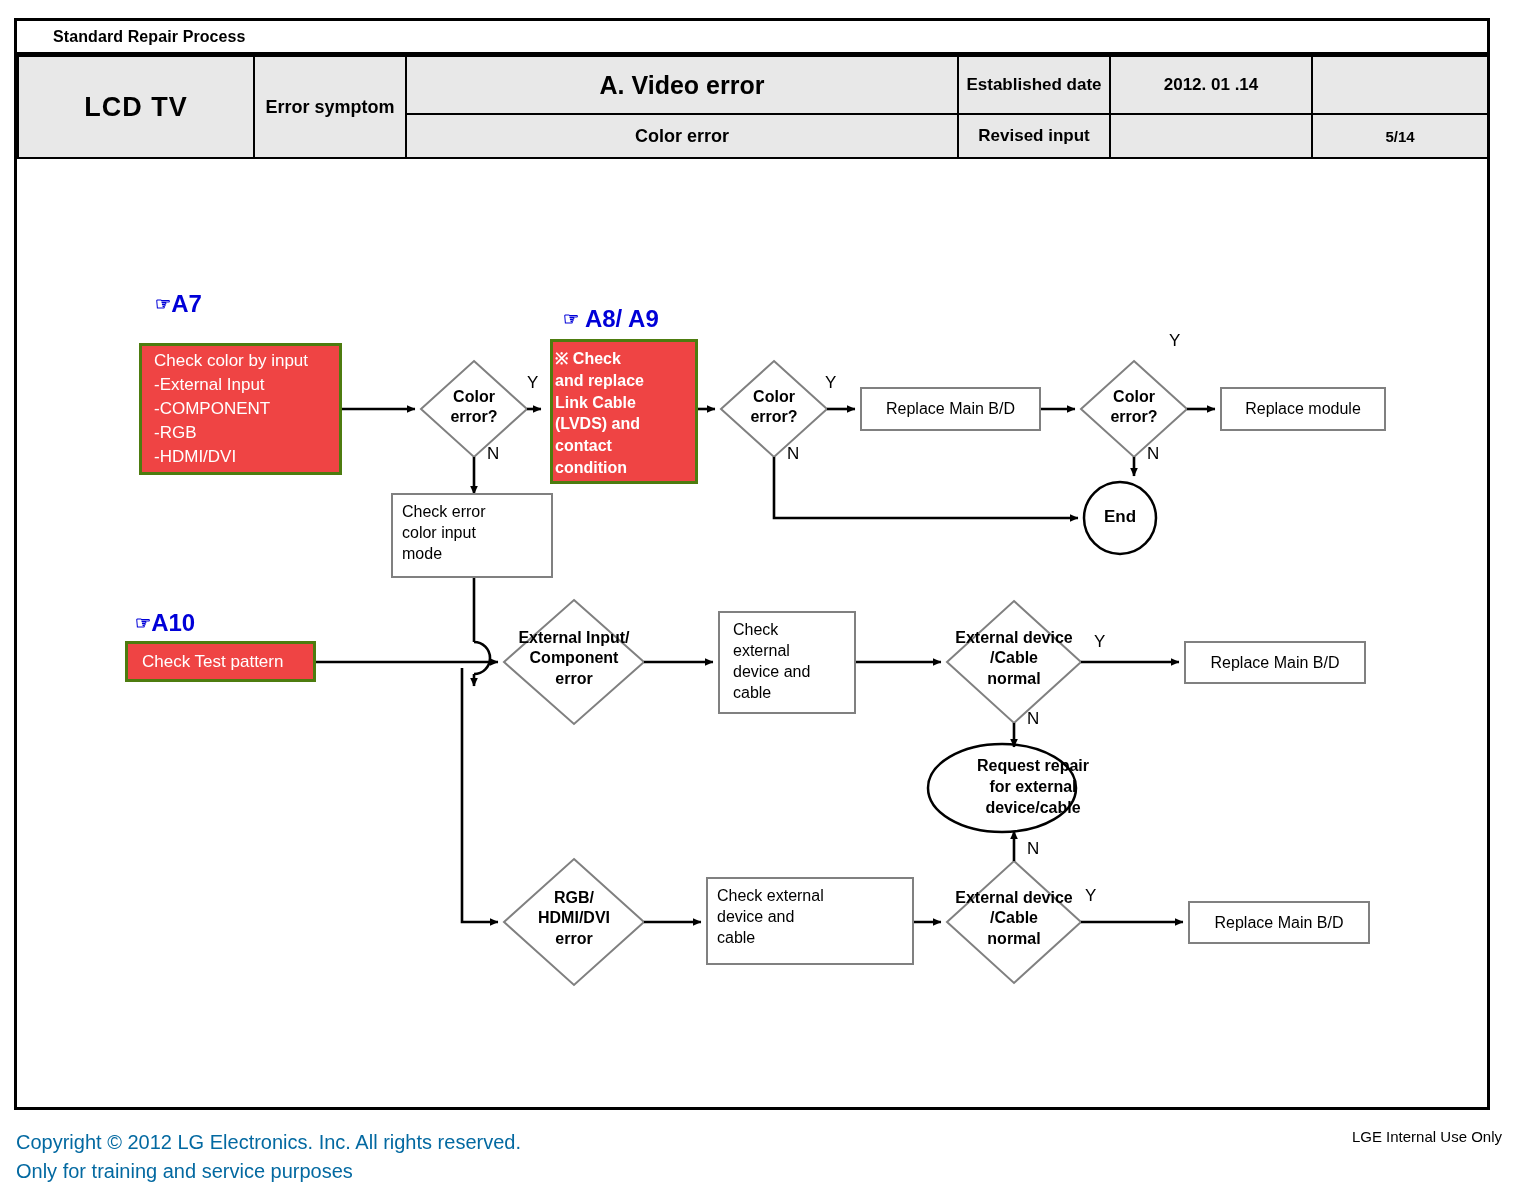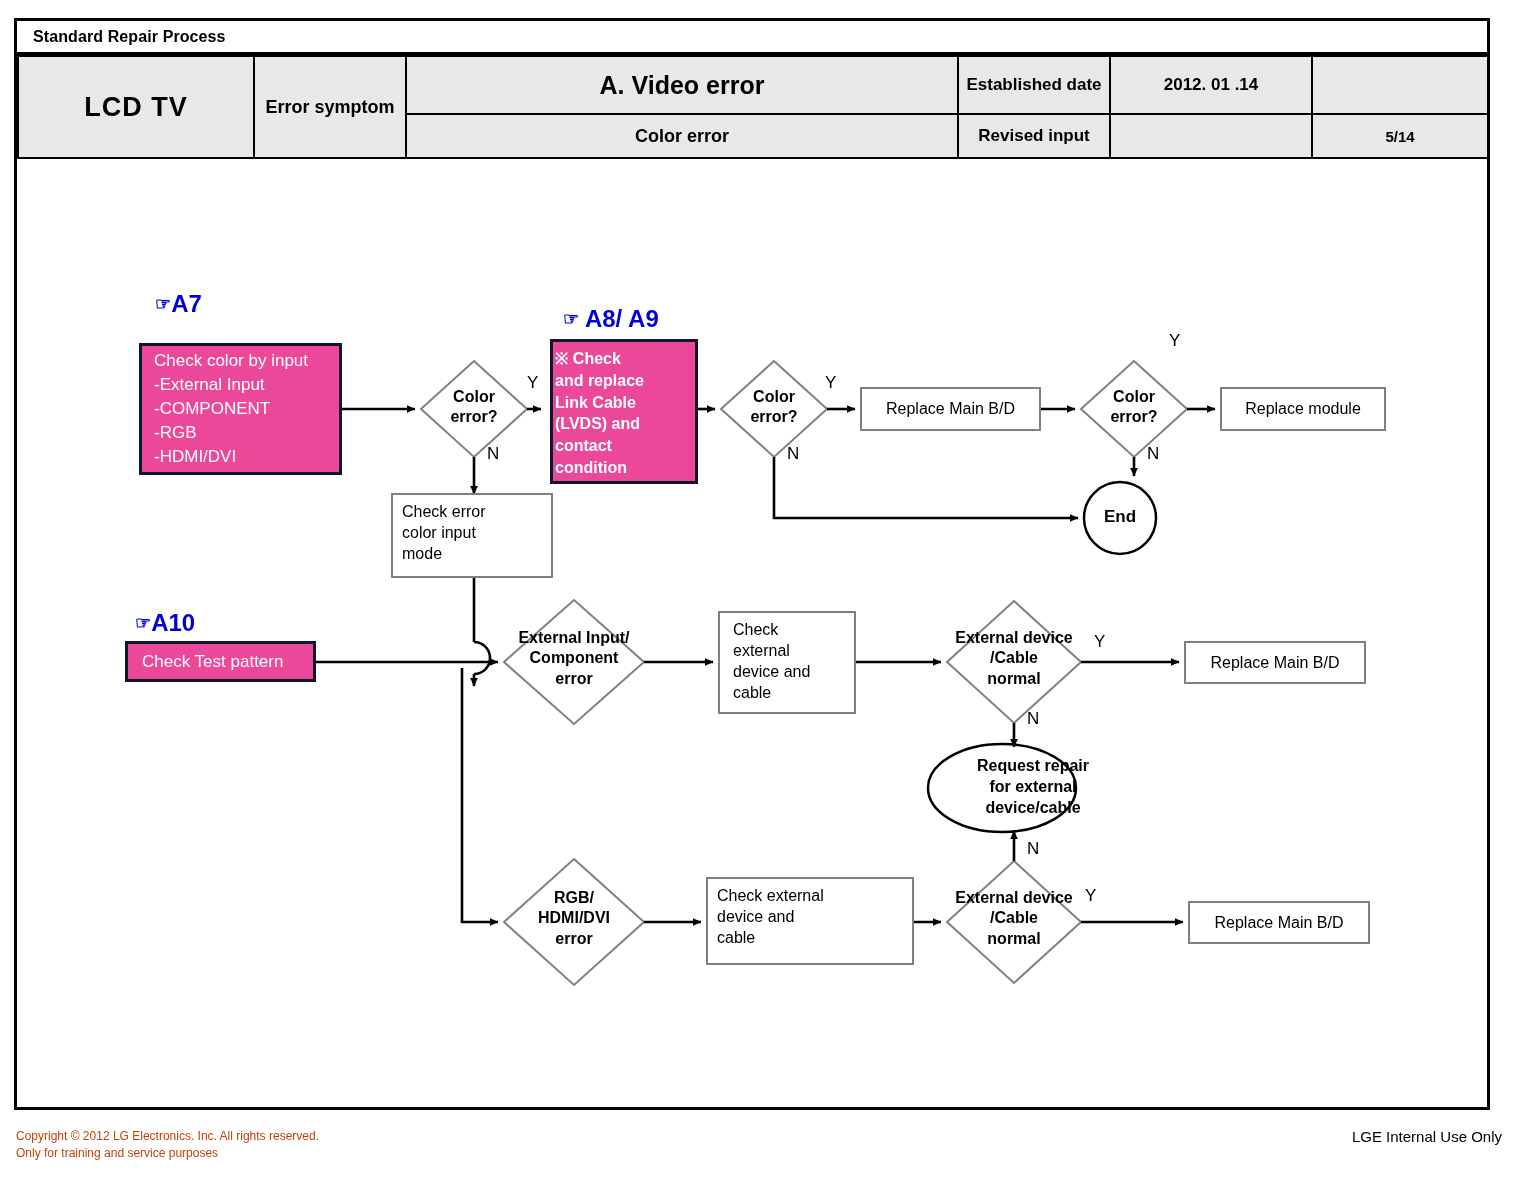--- a/index.html
+++ b/index.html
@@ -38,20 +38,21 @@
     display: flex;
     align-items: center;
     background: #fff;
   }
   #title-bar .txt {
     font-size: 16px;
     font-weight: bold;
     color: #000;
     padding-left: 16px;
     letter-spacing: .1px;
+    margin-left: 20px;
   }
 
   #header-table {
     position: absolute;
     left: 0;
     top: 34px;
     width: 100%;
     height: 104px;
     border-collapse: collapse;
     background: #e8e8e8;
@@ -97,22 +98,22 @@
     border: 2px solid #808080;
     background: #ffffff;
     font-size: 16px;
     line-height: 1.32;
     padding: 6px 9px;
   }
   .pbox.center { justify-content: center; text-align: center; }
 
   
   .bluebox {
-    background: #ec4899;
-    border: 3px solid #0f172a;
+    background: #ef4444;
+    border: 3px solid #4d7c0f;
     color: #ffffff;
   }
   .bluebox .inner { width: 100%; }
   .bluebox.b-a7 { font-size: 17px; line-height: 1.42; padding: 8px 12px; }
   .bluebox.b-a89 { font-size: 16px; font-weight: bold; line-height: 1.36; padding: 6px 2px; align-items: flex-start; }
   .bluebox.b-a10 { font-size: 17px; padding: 4px 14px; }
 
   
   .reftag {
     position: absolute;
@@ -148,22 +149,22 @@
     position: absolute;
     font-size: 17px;
     color: #000;
   }
 
   
   #footer-left {
     position: absolute;
     left: 16px;
     top: 1128px;
-    font-size: 12px;
-    color: #c2410c;
+    font-size: 20px;
+    color: #0369a1;
     line-height: 1.45;
   }
   #footer-right {
     position: absolute;
     right: 16px;
     top: 1128px;
     font-size: 15px;
     color: #000;
     text-align: right;
   }

